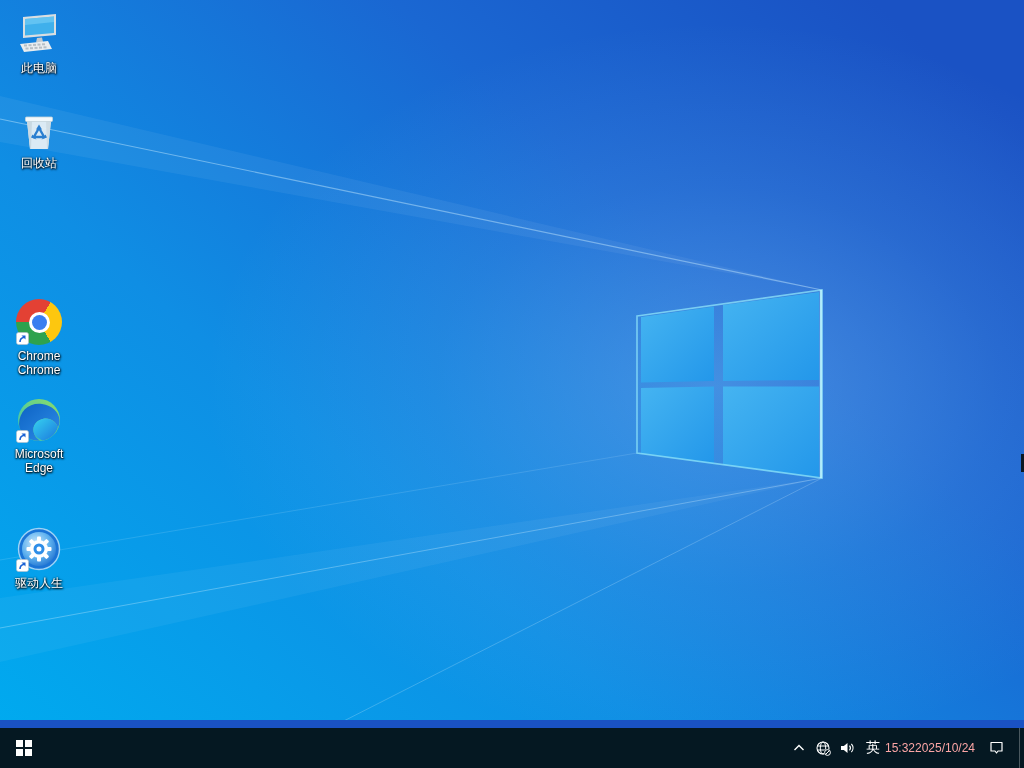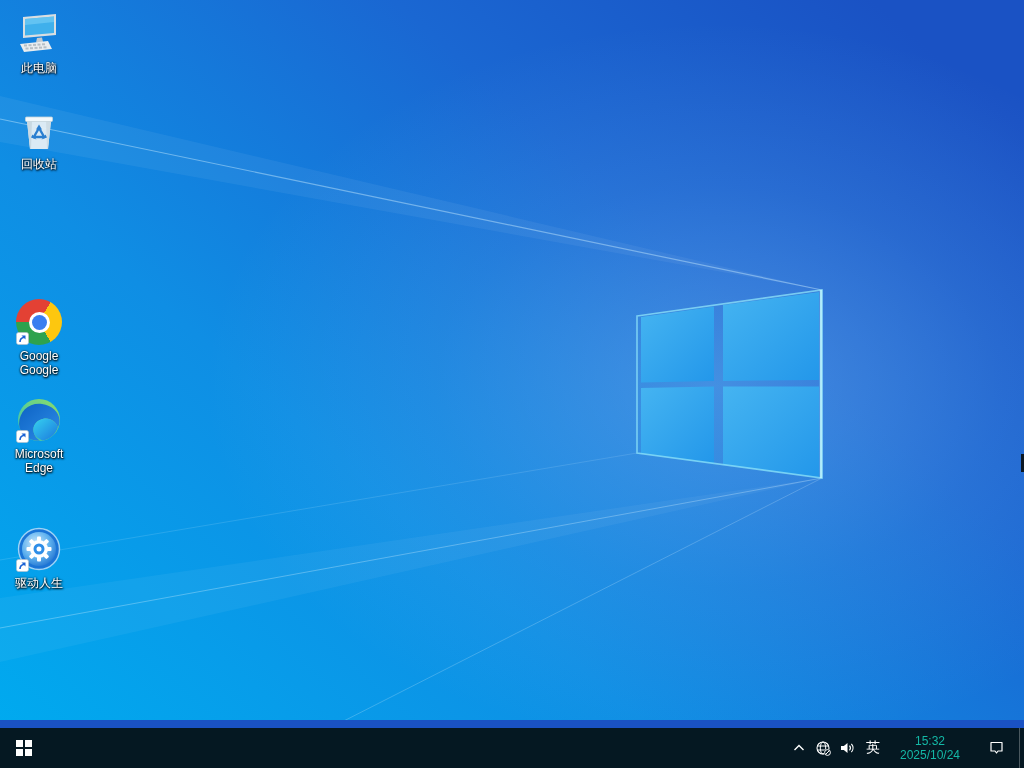--- a/index.html
+++ b/index.html
@@ -31,21 +31,21 @@
   
   .taskbar { position:absolute; left:0; bottom:0; width:1024px; height:40px; background:#051822;
     display:flex; align-items:stretch; z-index:5; }
   .start-button { width:48px; height:40px; display:flex; align-items:center; justify-content:center; }
   .win-logo { width:16px; height:16px; display:grid; grid-template-columns:7px 7px; grid-template-rows:7px 7px; gap:2px; }
   .win-logo span { background:#ffffff; display:block; }
   .tray { margin-left:auto; display:flex; align-items:center; height:40px; }
   .tray-item { height:40px; display:flex; align-items:center; justify-content:center; }
   .tray-icon { width:24px; }
   .ime { width:28px; color:#ffffff; font-size:14px; }
-  .clock { width:86px; flex-direction:column; justify-content:center; color:#14b8a6; font-size:12px;
+  .clock { width:86px; flex-direction:row; justify-content:center; color:#fca5a5; font-size:12px;
     line-height:14px; text-align:center; }
   .action-center { width:46px; }
   .show-desktop { width:5px; border-left:1px solid rgba(255,255,255,.28); }
 
   .edge-sliver { position:absolute; right:0; top:454px; width:3px; height:18px; background:#0b1824; }
 </style>
 </head>
 <body>
 
 <div class="desktop">
@@ -106,21 +106,21 @@
             <rect x="15" y="37.2" width="3" height="2"></rect>
           <rect x="19.5" y="36.9" width="3" height="2"></rect>
             <rect x="24" y="36.6" width="3" height="2"></rect>
           <rect x="28.5" y="36.3" width="3" height="2"></rect>
         </g>
       </svg>
     </div>
     <div class="icon-label">此电脑</div>
   </div>
 
-  <div class="icon-cell" style="top:106px;">
+  <div class="icon-cell" style="top:106px;font-family:Liberation Mono, monospace;">
     <div class="icon-art">
       <svg width="48" height="48" viewBox="0 0 48 48">
         <polygon points="12,15 36,15 33,43 15,43" fill="#e6eff4" opacity="0.95"></polygon>
         <polygon points="12,15 17,15 16,43 15,43" fill="#c9d9e2"></polygon>
         <polygon points="31,15 36,15 33,43 32,43" fill="#cfdde5"></polygon>
         <rect x="10.5" y="11" width="27" height="4.5" rx="1" fill="#f2f9fc" stroke="#c4d3da" stroke-width="0.8"></rect>
         <g stroke="#2b7fd0" stroke-width="2.4" fill="none" stroke-linejoin="round">
           <path d="M24,22 L29.2,31 L18.8,31 Z"></path>
         </g>
         <g fill="#2b7fd0">
@@ -138,21 +138,21 @@
     <div class="icon-art">
       <div class="chrome-ball"></div>
       <div class="chrome-white"></div>
       <div class="chrome-blue"></div>
       <svg class="shortcut-badge" viewBox="0 0 13 13">
         <rect x="0.5" y="0.5" width="12" height="12" rx="2" fill="#ffffff" stroke="#b9c0c7" stroke-width="0.6"></rect>
         <polygon points="9.5,3.5 5.5,3.5 9.5,7.5" fill="#1b62d4"></polygon>
         <path d="M4,10 C4,7 5,5.8 8.2,5.2" stroke="#1b62d4" stroke-width="1.6" fill="none"></path>
       </svg>
     </div>
-    <div class="icon-label">Google Google</div>
+    <div class="icon-label">Chrome Chrome</div>
   </div>
 
   <div class="icon-cell" style="top:396px;">
     <div class="icon-art">
       <svg width="48" height="48" viewBox="0 0 48 48">
         <defs>
           <linearGradient id="edgeTeal" x1="0" y1="1" x2="1" y2="0">
             <stop offset="0" stop-color="#36c3b4"></stop>
               <stop offset="1" stop-color="#8ddc67"></stop>
           </linearGradient>

